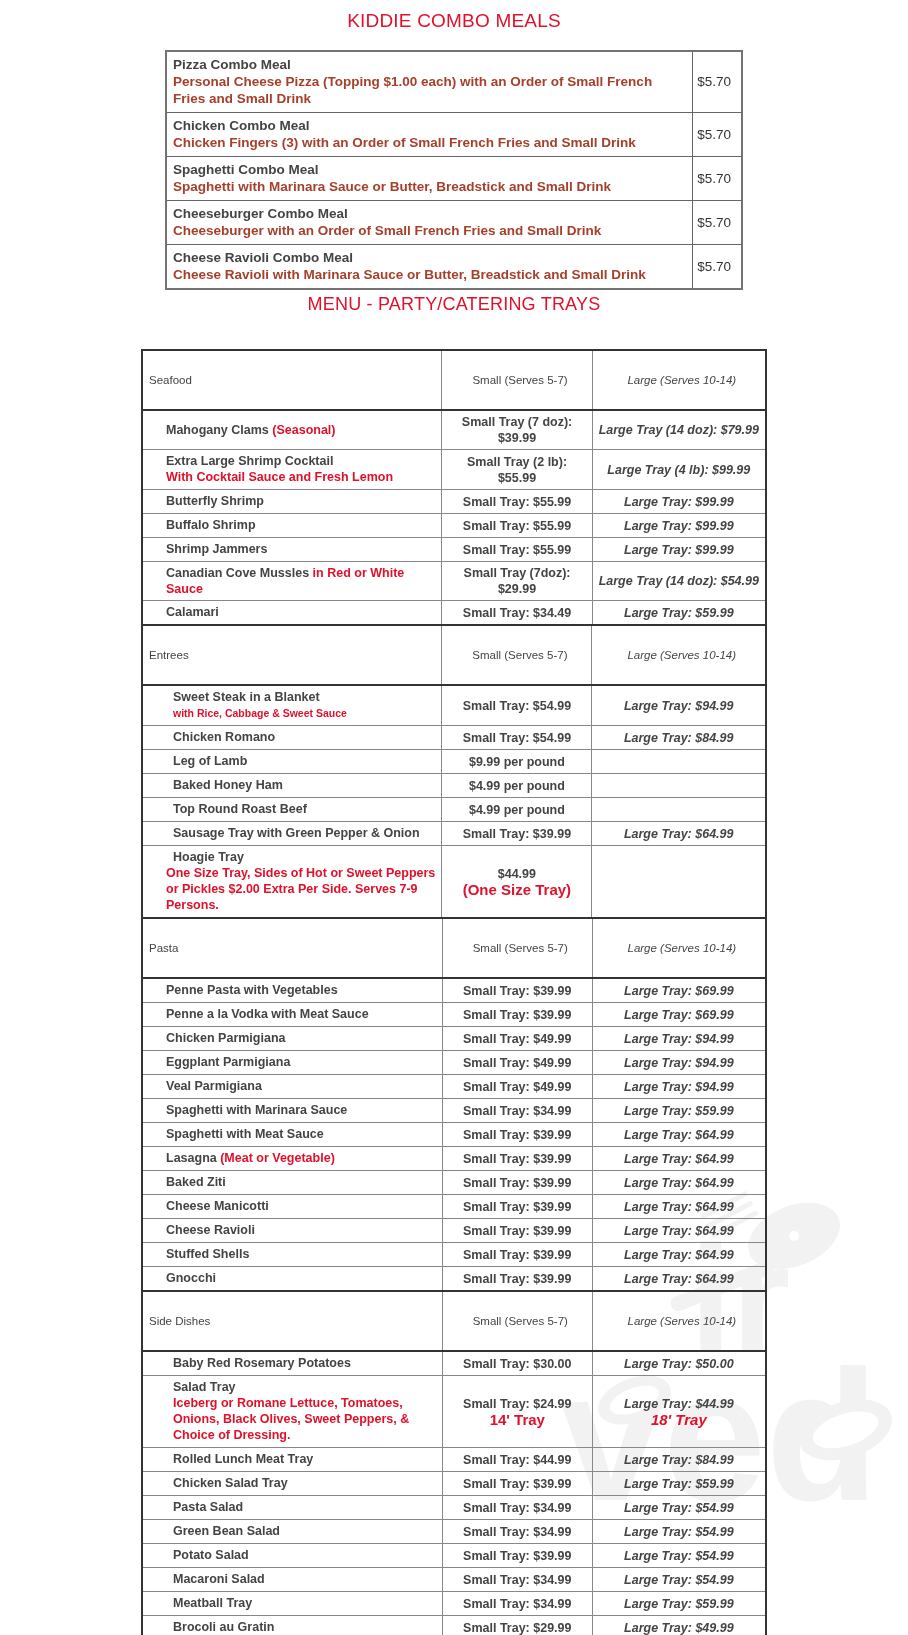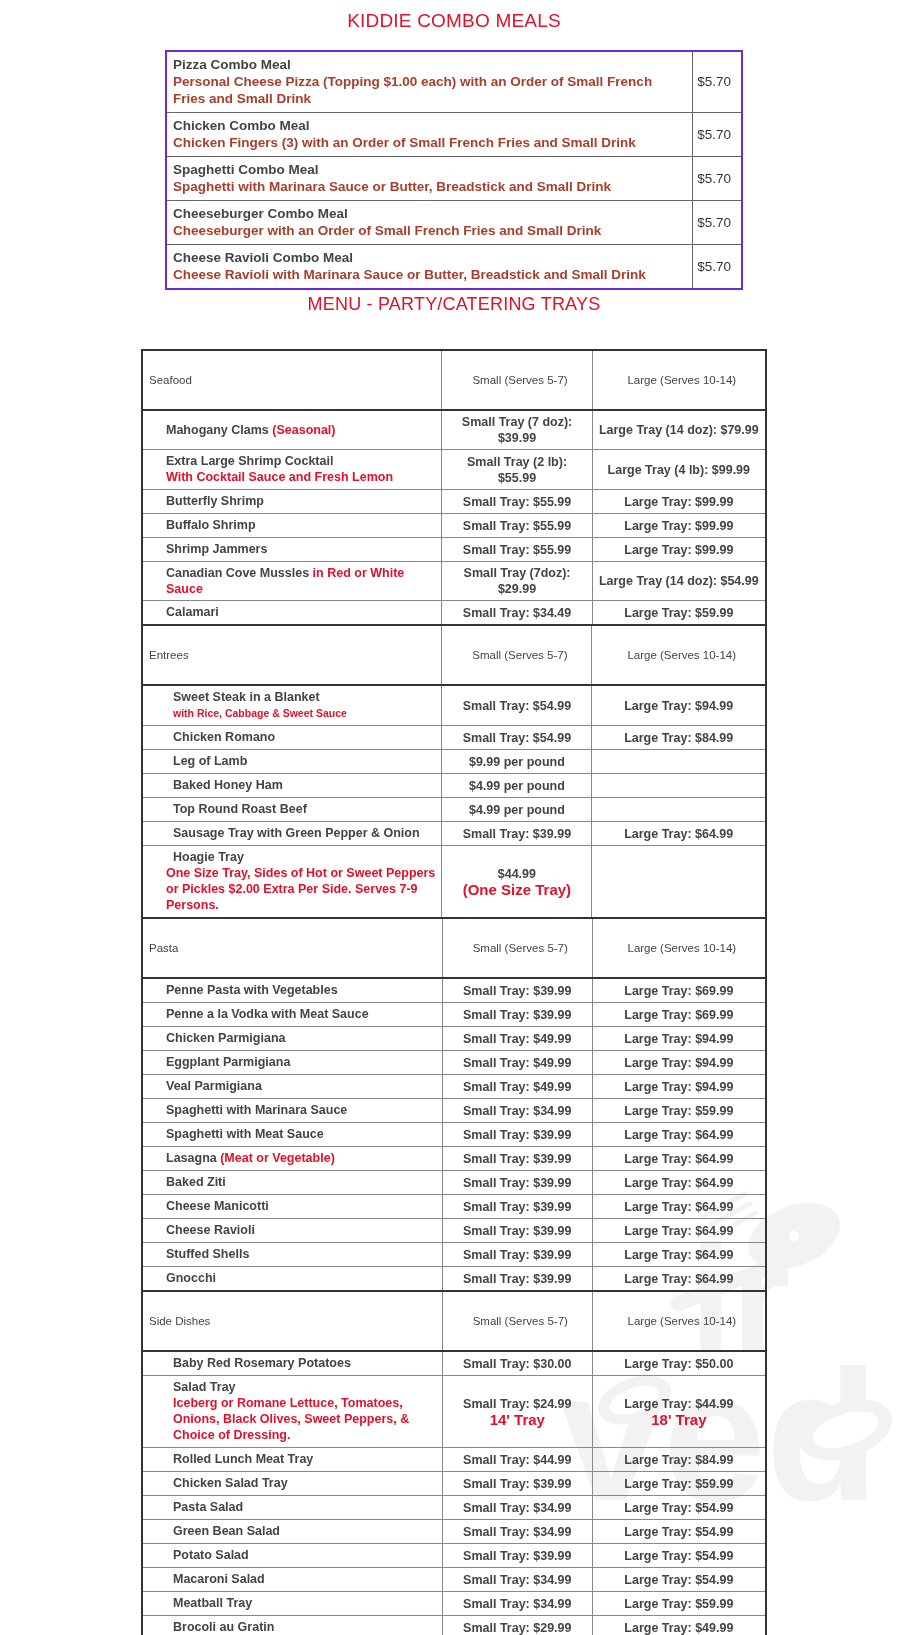--- a/index.html
+++ b/index.html
@@ -49,21 +49,21 @@
   table {
     border-collapse: collapse;
     font-size: 13px;
   }
   td, th { vertical-align: middle; }
 
   
   .kiddie-wrap { display: flex; justify-content: center; }
   table.kiddie {
     width: 578px;
-    border: 2px solid #6d28d9;
+    border: 2px solid #737373;
   }
   table.kiddie td {
     border: 1px solid #666;
     padding: 4px 6px 5px 6px;
   }
   table.kiddie td.k-name { width: 530px; }
   table.kiddie td.k-price {
     width: 38px;
     font-size: 13.5px;
     color: #333;
@@ -99,21 +99,21 @@
     font-weight: normal;
     padding: 0 0 0 6px;
     border-bottom: 2px solid #333;
     border-top: none;
   }
   table.cater tr.head td.c1 { border-left: none; }
   table.cater tr.head td.c3 { border-right: none; }
 
   table.cater td.c1 { width: 294px; padding: 3px 4px 4px 23px; }
   table.cater td.c2 { width: 152px; text-align: center; padding: 3px 4px; }
-  table.cater td.c3 { width: 178px; text-align: center; padding: 3px 4px; }
+  table.cater td.c3 { width: 178px; text-align: center; padding: 3px 4px; font-style: italic; }
 
   .d-name {
     color: #444;
     font-weight: bold;
     font-size: 12.5px;
     line-height: 16px;
   }
   .d-name.indent { padding-left: 7px; }
   .d-note {
     color: #e0112b;

